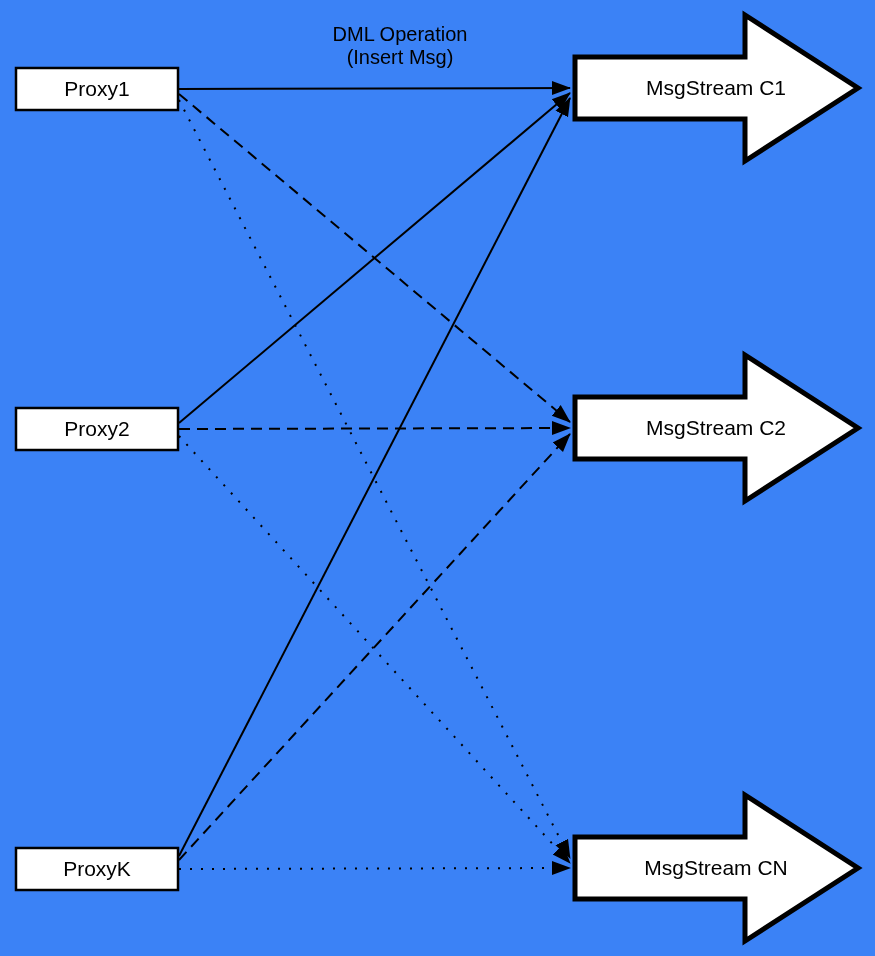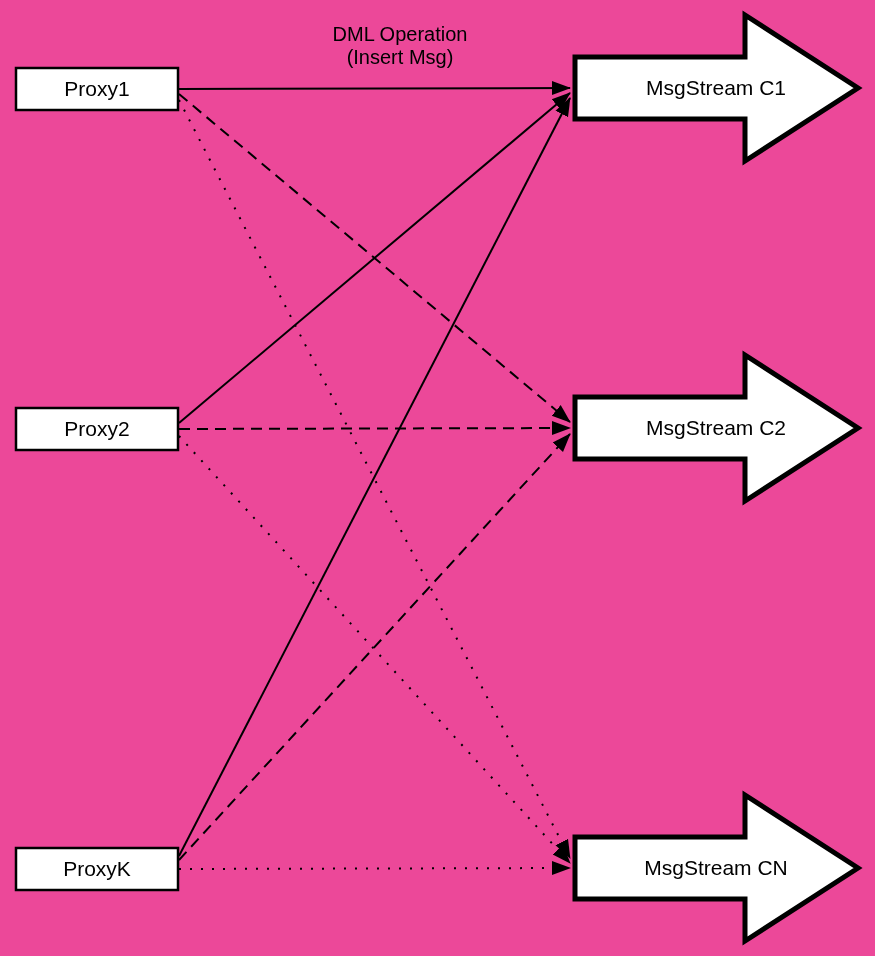--- a/index.html
+++ b/index.html
@@ -4,21 +4,21 @@
 <style>
   html, body {
     margin: 0;
     padding: 0;
     background: #ffffff;
   }
   .canvas {
     position: relative;
     width: 875px;
     height: 956px;
-    background: #ec4899;
+    background: #3b82f6;
     overflow: hidden;
   }
   svg { display: block; }
   .edge {
     stroke: #000000;
     stroke-width: 2;
     fill: none;
   }
   .edge.dashed { stroke-dasharray: 11 7; }
   .edge.dotted { stroke-dasharray: 2 9; }

